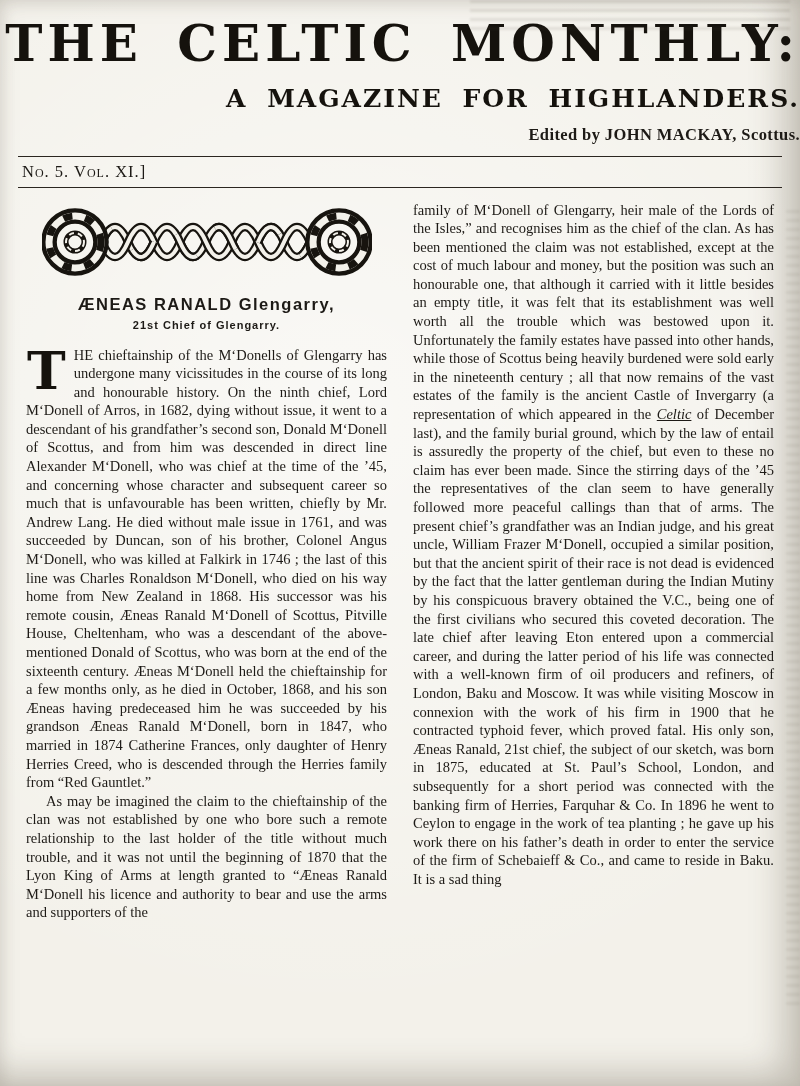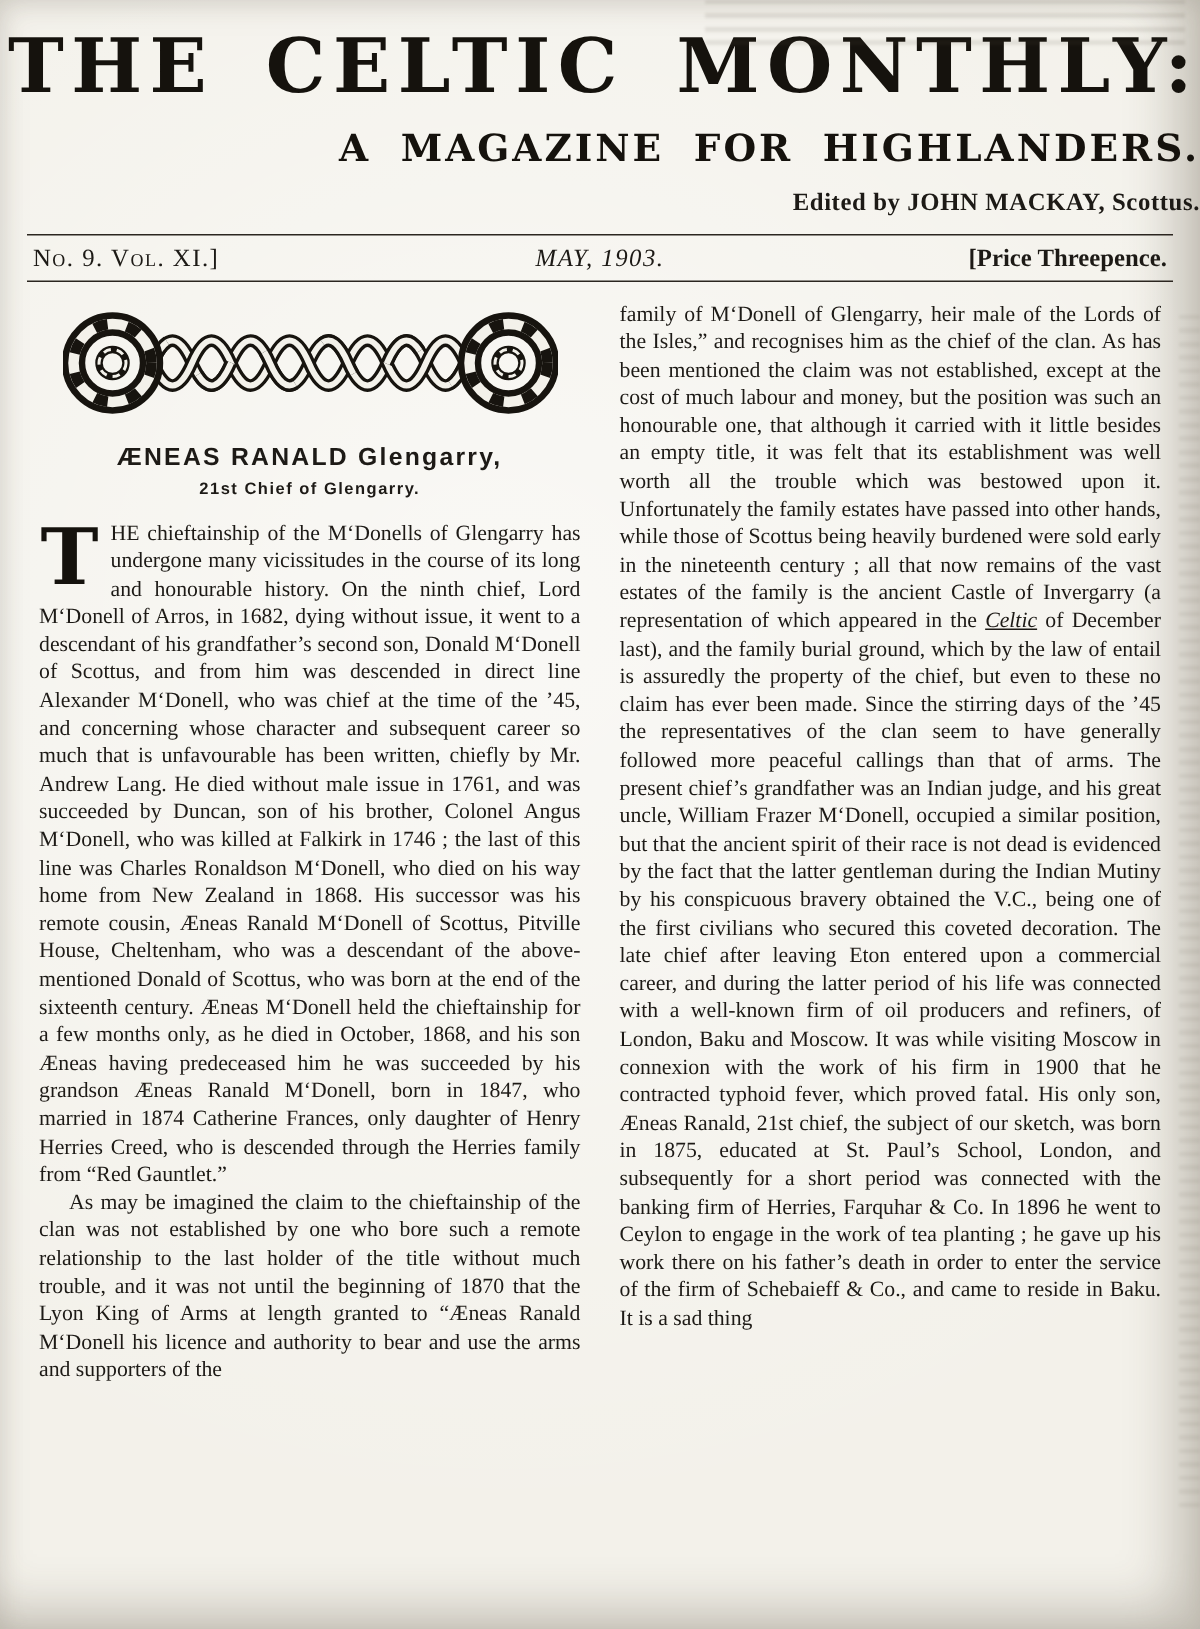--- a/index.html
+++ b/index.html
@@ -132,23 +132,21 @@
   <div class="bleed bleed-top"></div>
   <div class="bleed bleed-right"></div>
 
   <header class="masthead">
     <h1 class="mast-title">THE CELTIC MONTHLY:</h1>
     <div class="mast-subtitle">A MAGAZINE FOR HIGHLANDERS.</div>
     <div class="mast-editor">Edited by JOHN MACKAY, Scottus.</div>
   </header>
 
   <div class="issue-bar">
-    <span class="issue-left">No. 9. Vol. XI.]</span>
-    <span class="issue-center">MAY, 1903.</span>
-    <span class="issue-right">[Price Threepence.</span>
+    <span class="issue-left">No. 5. Vol. XI.]</span>
   </div>
 
   <main class="columns">
 
     <section class="col col-left">
 
       <div class="ornament">
         <svg width="330" height="74" viewBox="0 0 330 74">
           <g fill="none">
 

